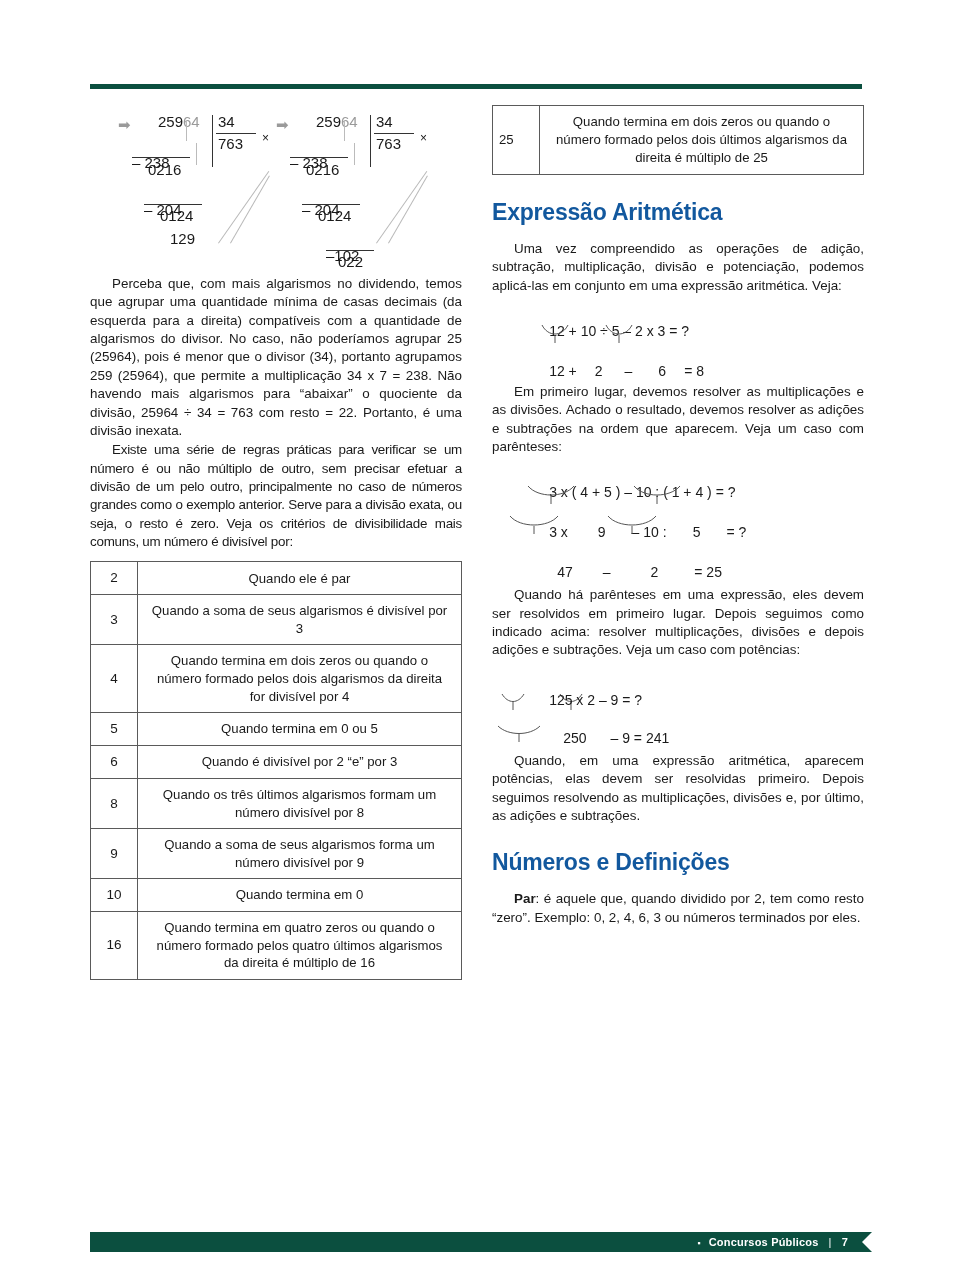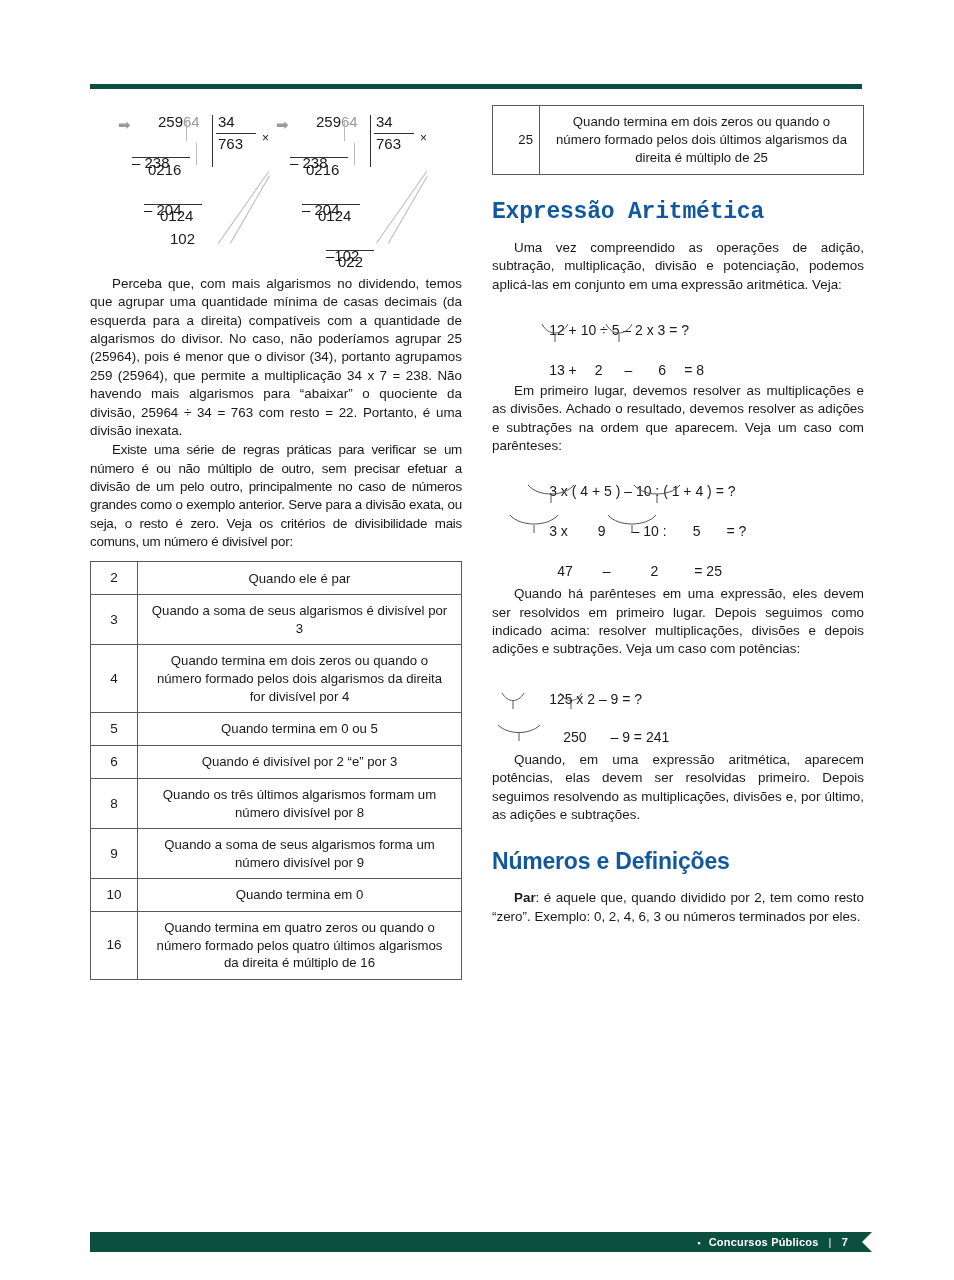--- a/index.html
+++ b/index.html
@@ -175,21 +175,21 @@
     font-size: 13.2px;
   }
   table.rule25 td {
     border: 1px solid #5a5a5a;
     padding: 7px 6px;
     vertical-align: middle;
     line-height: 1.36;
   }
   table.rule25 td.num {
     width: 34px;
-    text-align: right;
+    text-align: left;
   }
   table.rule25 td.rule {
     text-align: center;
     padding-left: 10px;
     padding-right: 10px;
   }
 
   
   .expr-block {
     position: relative;
@@ -278,21 +278,21 @@
           <span class="dv-quotient" style="top:-2px;">763</span>
           <span style="position:absolute;left:144px;top:-6px;font-size:12px;">×</span>
           <span class="dv-line" style="left:14px;top:20px;width:58px;"></span>
         </div>
         <div class="dv-row"><span class="dv-sub" style="left:30px;">0216</span></div>
         <div class="dv-row">
           <span class="dv-sub" style="left:26px;">– 204</span>
           <span class="dv-line" style="left:26px;top:20px;width:58px;"></span>
         </div>
         <div class="dv-row"><span class="dv-sub" style="left:42px;">0124</span></div>
-        <div class="dv-row"><span class="dv-sub" style="left:52px;">102</span></div>
+        <div class="dv-row"><span class="dv-sub" style="left:52px;">129</span></div>
 
         <div class="vgrey" style="left:68px;top:8px;height:20px;"></div>
         <div class="vgrey" style="left:78px;top:30px;height:22px;"></div>
         <div class="diag" style="left:100px;top:130px;width:88px;transform:rotate(-55deg);"></div>
         <div class="diag" style="left:112px;top:130px;width:78px;transform:rotate(-60deg);"></div>
       </div>
 
       <div class="div-block b2">
         <div class="dv-row" style="height:24px;">
           <span class="arrow-in">➡</span>
@@ -374,36 +374,36 @@
 
     <table class="rule25">
       <tbody>
         <tr>
           <td class="num">25</td>
           <td class="rule">Quando termina em dois zeros ou quando o número formado pelos dois últimos algarismos da direita é múltiplo de 25</td>
         </tr>
       </tbody>
     </table>
 
-    <h2 class="section" style="margin-top:24px;font-family:Liberation Mono, monospace;">Expressão Aritmética</h2>
+    <h2 class="section" style="margin-top:24px;">Expressão Aritmética</h2>
 
     <p class="body" style="margin-top:14px;">Uma vez compreendido as operações de adição, subtração, multiplicação, divisão e potenciação, podemos aplicá-las em conjunto em uma expressão aritmética. Veja:</p>
 
     <div class="expr-block">
       <div class="expr-line">
         <span>12 + 10 ÷ 5 – 2 x 3 = ?</span>
       </div>
       <svg class="connector" style="left:48px;top:16px;" width="140" height="22">
         <path d="M2,2 C8,14 22,14 28,2" fill="none" stroke="#555" stroke-width="1"></path>
         <path d="M15,12 L15,20" stroke="#555" stroke-width="1"></path>
         <path d="M66,2 C72,14 86,14 92,2" fill="none" stroke="#555" stroke-width="1"></path>
         <path d="M79,12 L79,20" stroke="#555" stroke-width="1"></path>
       </svg>
       <div class="expr-line" style="margin-top:18px;">
-        <span>13 +</span><span style="display:inline-block;width:18px;"></span><span>2</span><span style="display:inline-block;width:22px;"></span><span>–</span><span style="display:inline-block;width:26px;"></span><span>6</span><span style="display:inline-block;width:18px;"></span><span>= 8</span>
+        <span>12 +</span><span style="display:inline-block;width:18px;"></span><span>2</span><span style="display:inline-block;width:22px;"></span><span>–</span><span style="display:inline-block;width:26px;"></span><span>6</span><span style="display:inline-block;width:18px;"></span><span>= 8</span>
       </div>
     </div>
 
     <p class="body" style="margin-top:14px;">Em primeiro lugar, devemos resolver as multiplicações e as divisões. Achado o resultado, devemos resolver as adições e subtrações na ordem que aparecem. Veja um caso com parênteses:</p>
 
     <div class="expr-block">
       <div class="expr-line">
         <span>3 x ( 4 + 5 ) – 10 : ( 1 + 4 ) = ?</span>
       </div>
       <svg class="connector" style="left:24px;top:16px;" width="220" height="22">

